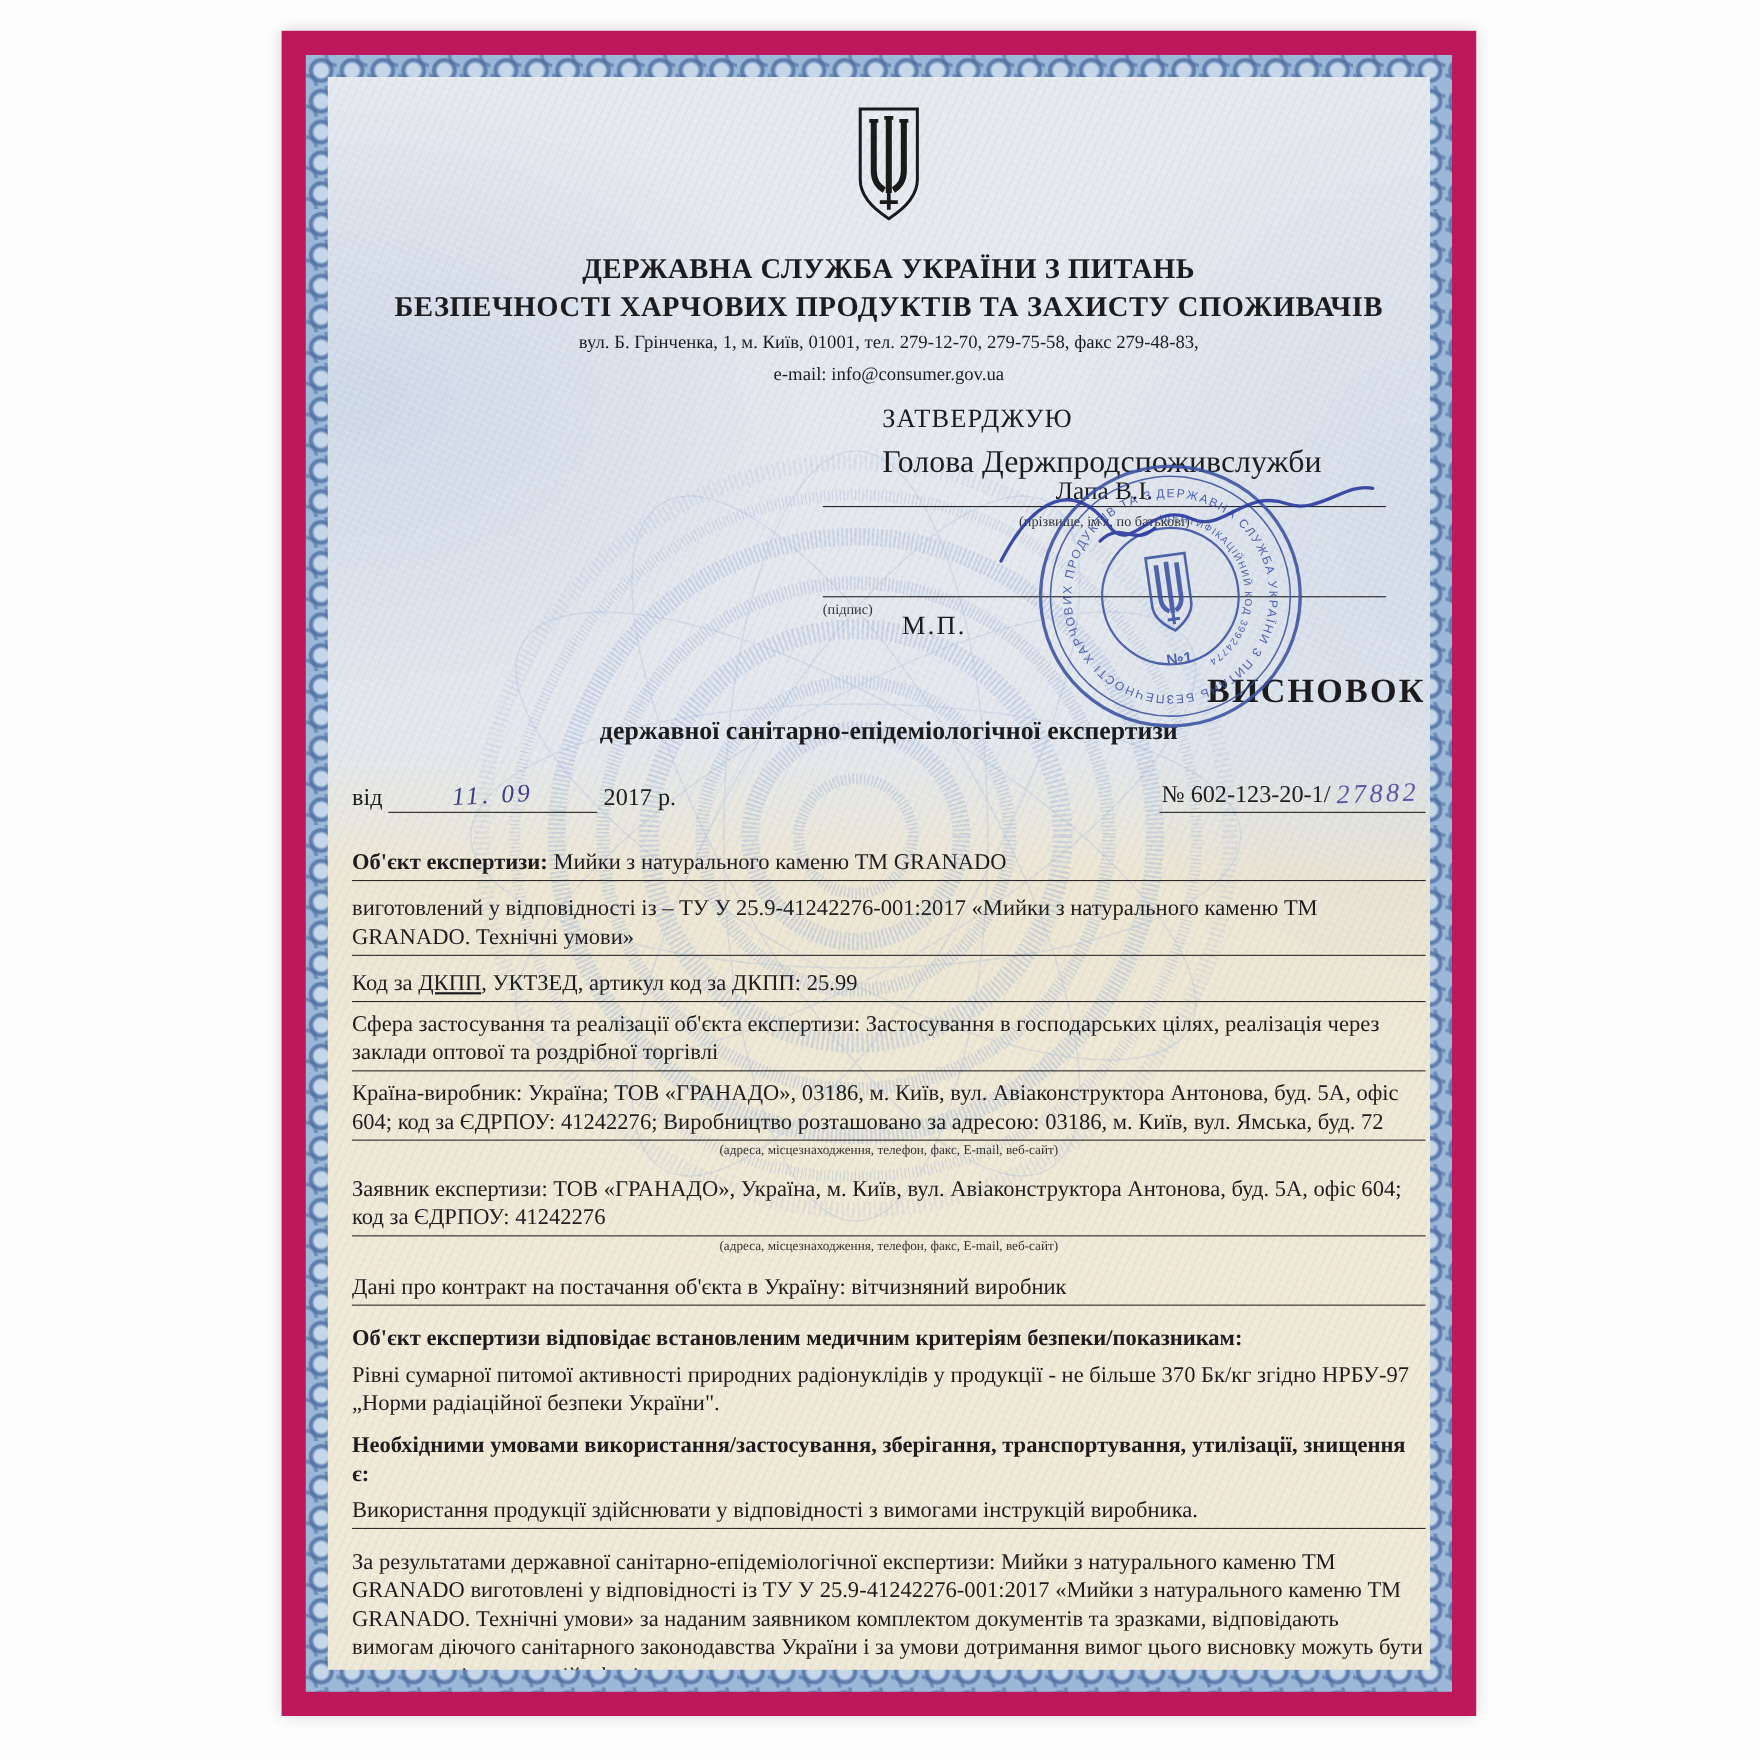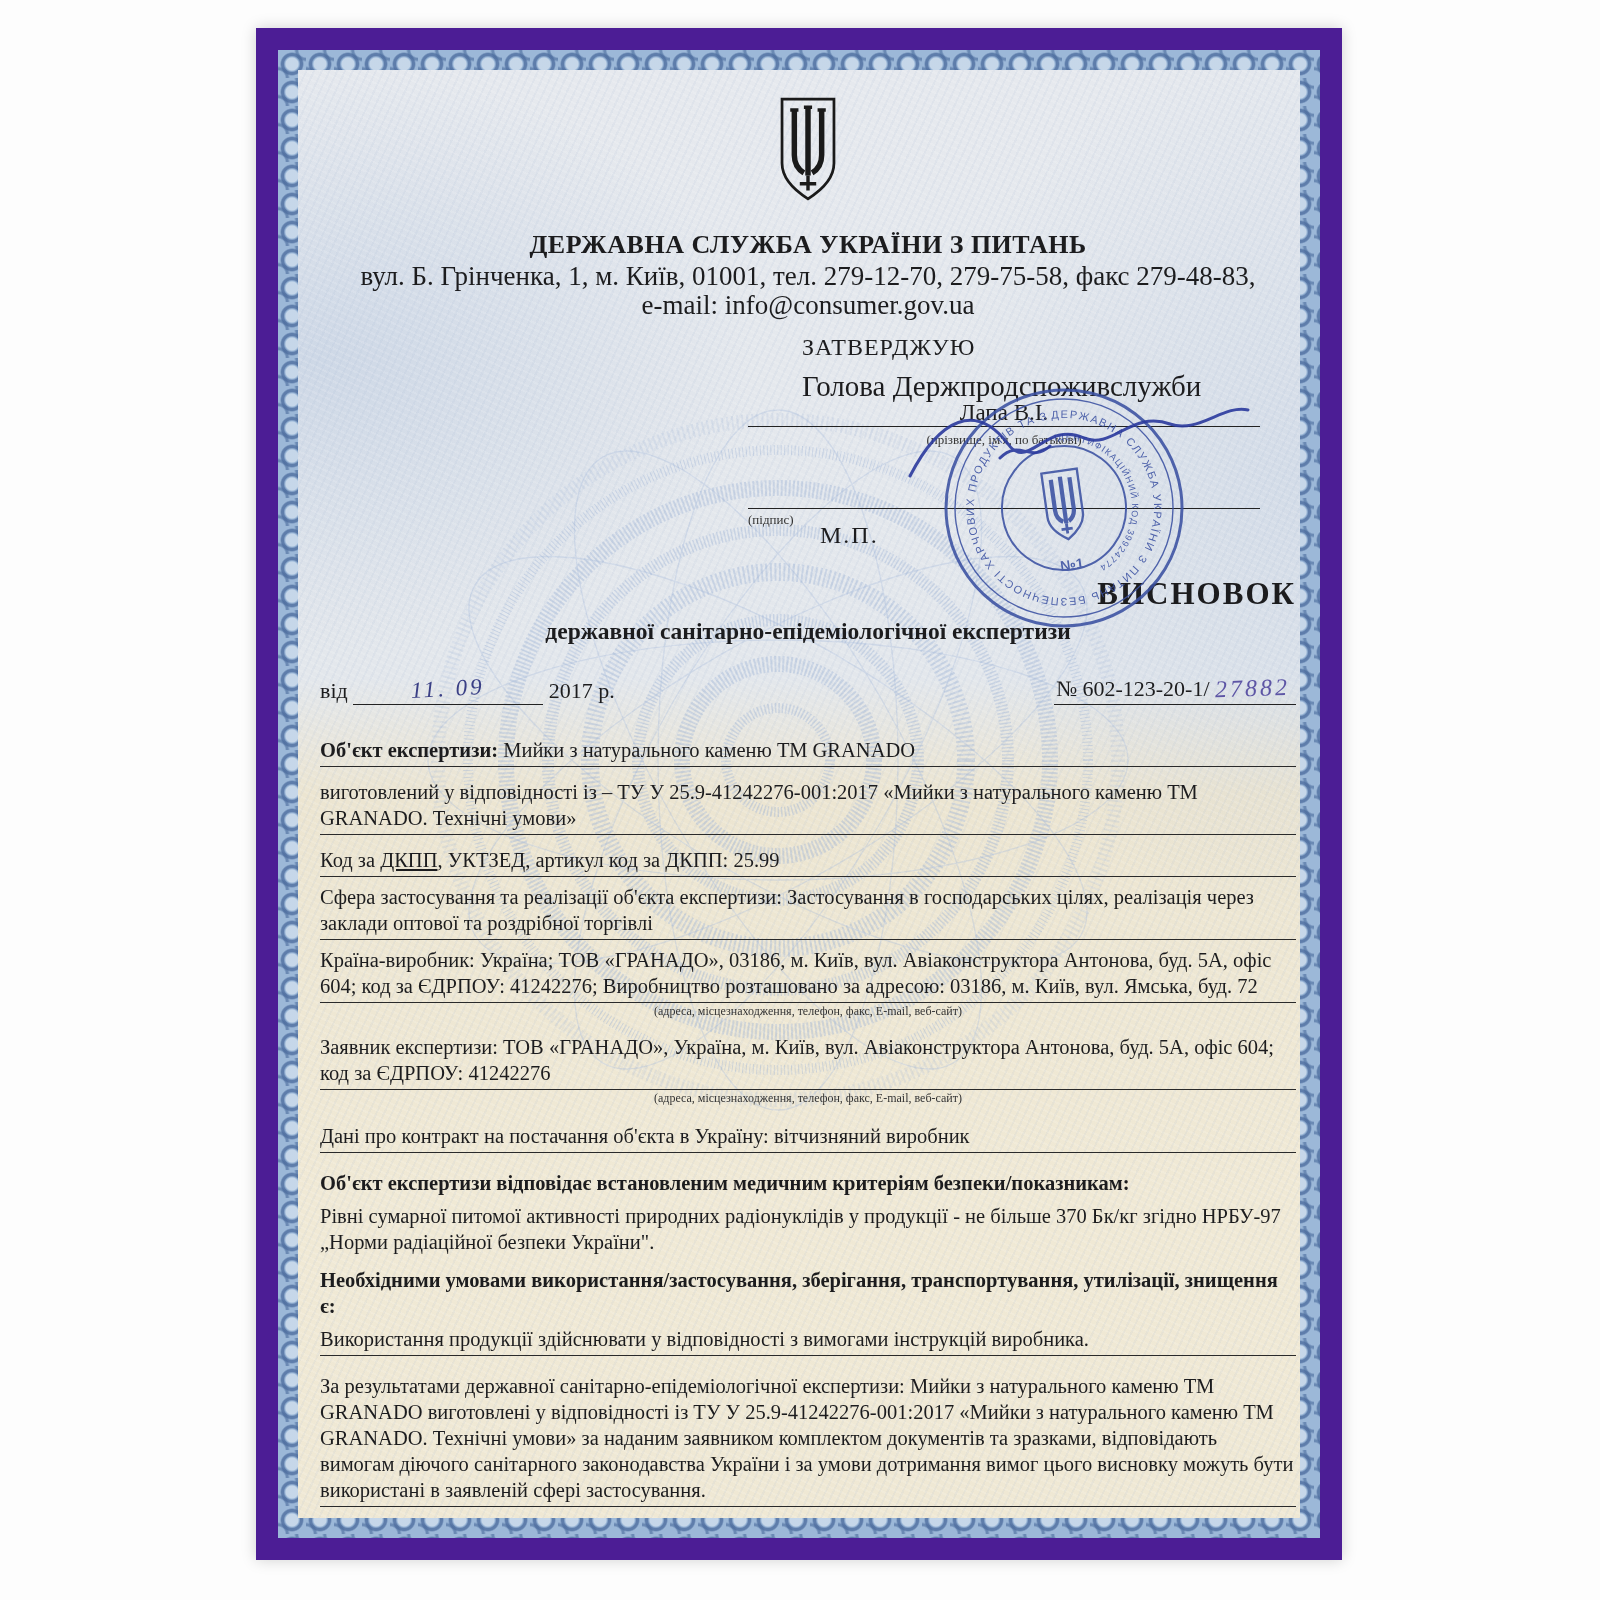--- a/index.html
+++ b/index.html
@@ -1,19 +1,19 @@
 <!DOCTYPE html>
 <html><head>
 <meta charset="utf-8">
 <style>
   html,body{margin:0;padding:0;background:#ffffff;}
   .canvas{position:relative;width:1600px;height:1600px;background:#fdfdfd;overflow:hidden;
           font-family:"Liberation Serif","DejaVu Serif",serif;color:#1c1c1e;}
   .paper{position:absolute;left:256px;top:28px;width:1086px;height:1532px;
-         background:#4c1d95;box-shadow:0 0 14px rgba(0,0,0,.18);}
+         background:#be185d;box-shadow:0 0 14px rgba(0,0,0,.18);}
   .band{position:absolute;left:22px;top:22px;right:22px;bottom:22px;
         background-color:#9cb8d8;
         background-image:
           radial-gradient(circle 13px at 14px 14px, rgba(233,240,248,.55) 0 6px, rgba(233,240,248,0) 7px),
           radial-gradient(circle 14px at 14px 14px, rgba(74,106,156,0) 7px, rgba(74,106,156,.75) 8.5px 10.5px, rgba(74,106,156,0) 12px),
           radial-gradient(circle 14px at 0px 28px, rgba(74,106,156,0) 7px, rgba(74,106,156,.6) 8.5px 10px, rgba(74,106,156,0) 12px),
           radial-gradient(circle 14px at 28px 0px, rgba(74,106,156,0) 7px, rgba(74,106,156,.6) 8.5px 10px, rgba(74,106,156,0) 12px);
         background-size:28px 28px;}
   .inner{position:absolute;left:42px;top:42px;right:42px;bottom:42px;overflow:hidden;
          background:
@@ -21,21 +21,21 @@
            radial-gradient(520px 640px at 100% 28%, rgba(152,178,214,.22), rgba(152,178,214,0) 70%),
            linear-gradient(180deg,#e6e9ee 0%,#e3e7ec 42%,#ece5d1 50%,#f0e9d5 78%,#efe8d4 100%);}
   .inner::after{content:"";position:absolute;inset:0;pointer-events:none;
          background-image:repeating-linear-gradient(115deg, rgba(158,178,208,.10) 0 2px, rgba(158,178,208,0) 2px 7px),
                           repeating-linear-gradient(25deg, rgba(255,255,255,.12) 0 2px, rgba(255,255,255,0) 2px 6px);}
   .rosette{position:absolute;left:110px;top:300px;pointer-events:none;}
   .content{position:relative;z-index:2;padding:10px 4px 0 22px;}
 
   .emblem{display:block;margin:8px auto 10px auto;}
   .h-org{font-weight:bold;text-align:center;font-size:26px;line-height:34px;letter-spacing:.5px;}
-  .h-addr{text-align:center;font-size:27px;line-height:29px;}
+  .h-addr{text-align:center;font-size:17px;line-height:29px;}
 
   .approve{position:relative;height:238px;margin-top:12px;}
   .ap-label{position:absolute;left:482px;top:2px;font-size:24px;letter-spacing:1px;}
   .ap-pos{position:absolute;left:482px;top:38px;font-size:29px;}
   .ap-nameline{position:absolute;left:428px;top:68px;width:512px;text-align:center;
                border-bottom:1.6px solid #222;font-size:23px;padding-bottom:0;}
   .ap-cap1{position:absolute;left:428px;top:100px;width:512px;text-align:center;font-size:13px;color:#333;}
   .ap-signline{position:absolute;left:428px;top:158px;width:512px;border-bottom:1.6px solid #222;height:18px;}
   .ap-cap2{position:absolute;left:428px;top:180px;width:300px;font-size:13px;color:#333;}
   .ap-mp{position:absolute;left:500px;top:190px;font-size:24px;letter-spacing:2px;}
@@ -98,20 +98,21 @@
             <path d="M80 22 V88 Q80 106 66 114"></path>
             <path d="M60 18 V118"></path>
           </g>
           <g fill="none" stroke="#1a1a1a" stroke-width="5">
             <path d="M34 22 h12 M74 22 h12 M54 18 h12"></path>
             <path d="M60 118 V140 M48 130 H72"></path>
           </g>
         </svg>
 
         <div class="h-org">ДЕРЖАВНА СЛУЖБА УКРАЇНИ З ПИТАНЬ</div>
+        <div class="h-org">БЕЗПЕЧНОСТІ ХАРЧОВИХ ПРОДУКТІВ ТА ЗАХИСТУ СПОЖИВАЧІВ</div>
         <div class="h-addr">вул. Б. Грінченка, 1, м. Київ, 01001, тел. 279-12-70, 279-75-58, факс 279-48-83,</div>
         <div class="h-addr">e-mail: info@consumer.gov.ua</div>
 
         <div class="approve">
           <div class="ap-label">ЗАТВЕРДЖУЮ</div>
           <div class="ap-pos">Голова Держпродспоживслужби</div>
           <div class="ap-nameline">Лапа В.І.</div>
           <div class="ap-cap1">(прізвище, ім'я, по батькові)</div>
           <div class="ap-signline"></div>
           <div class="ap-cap2">(підпис)</div>

